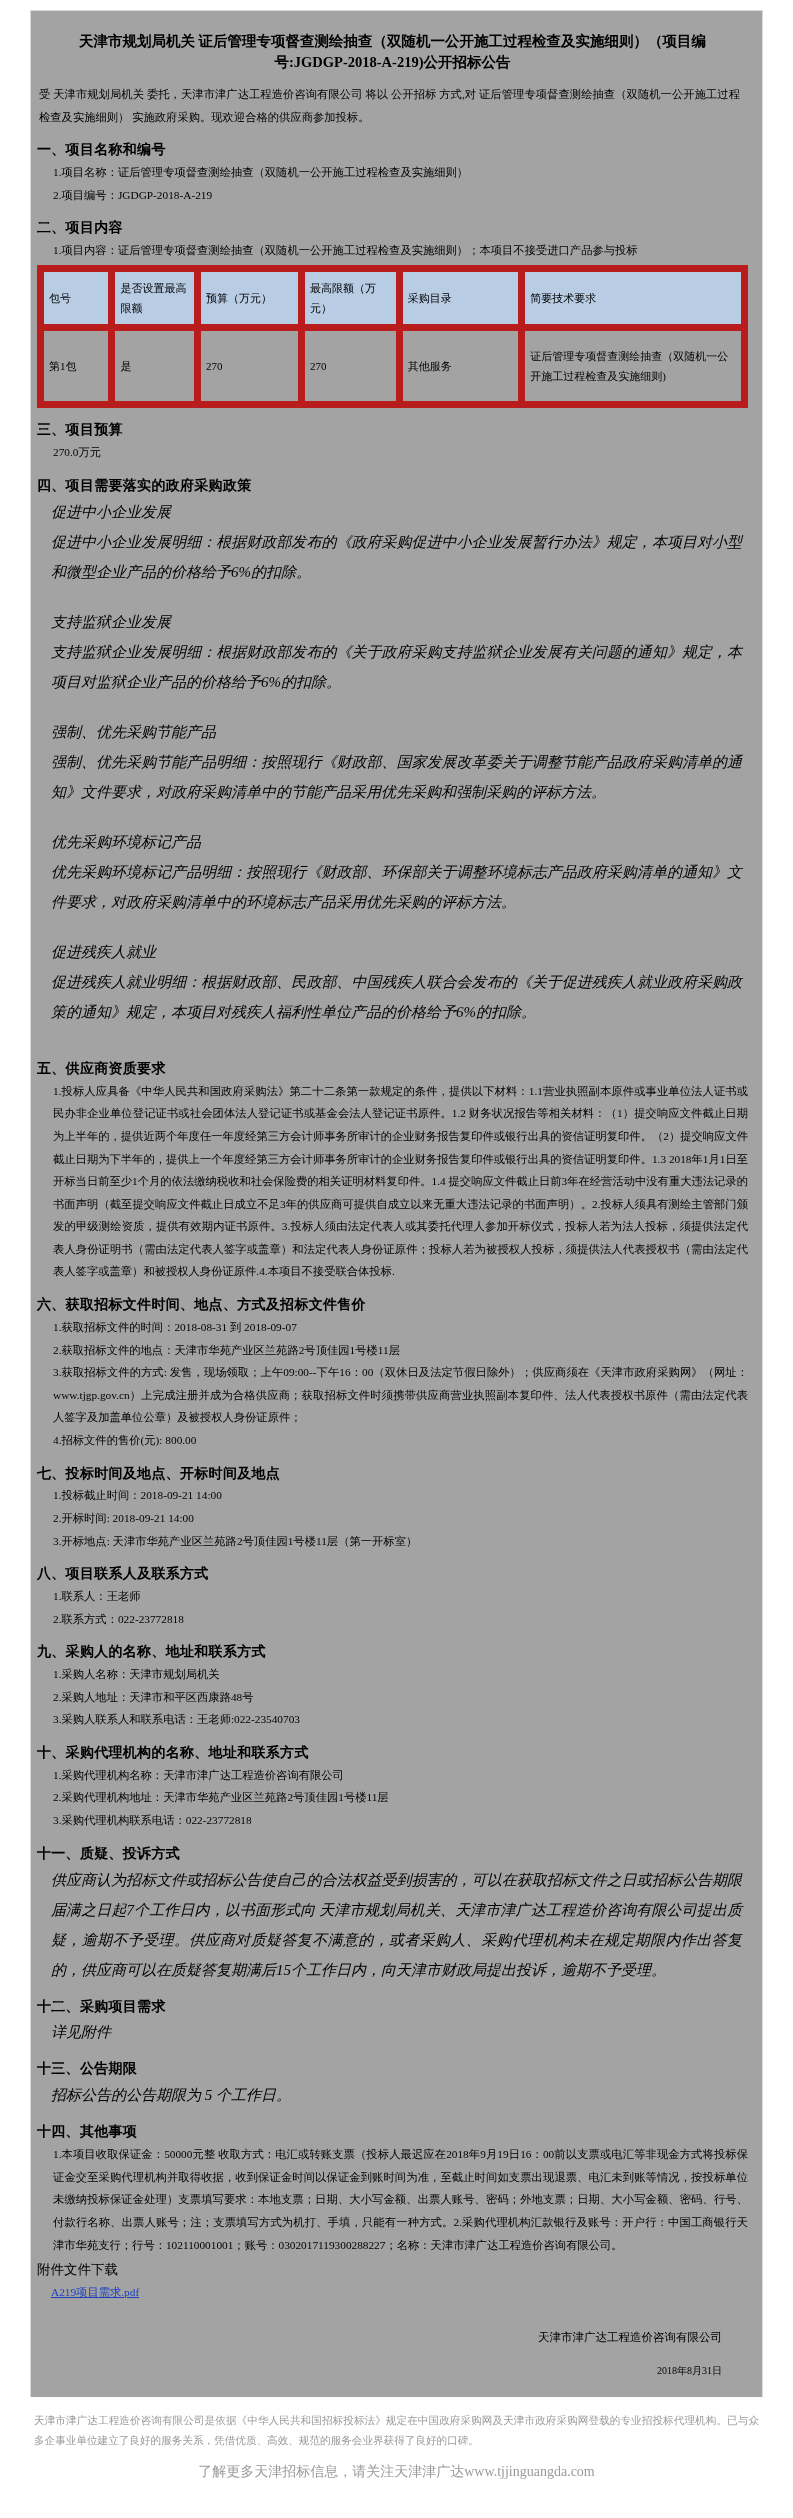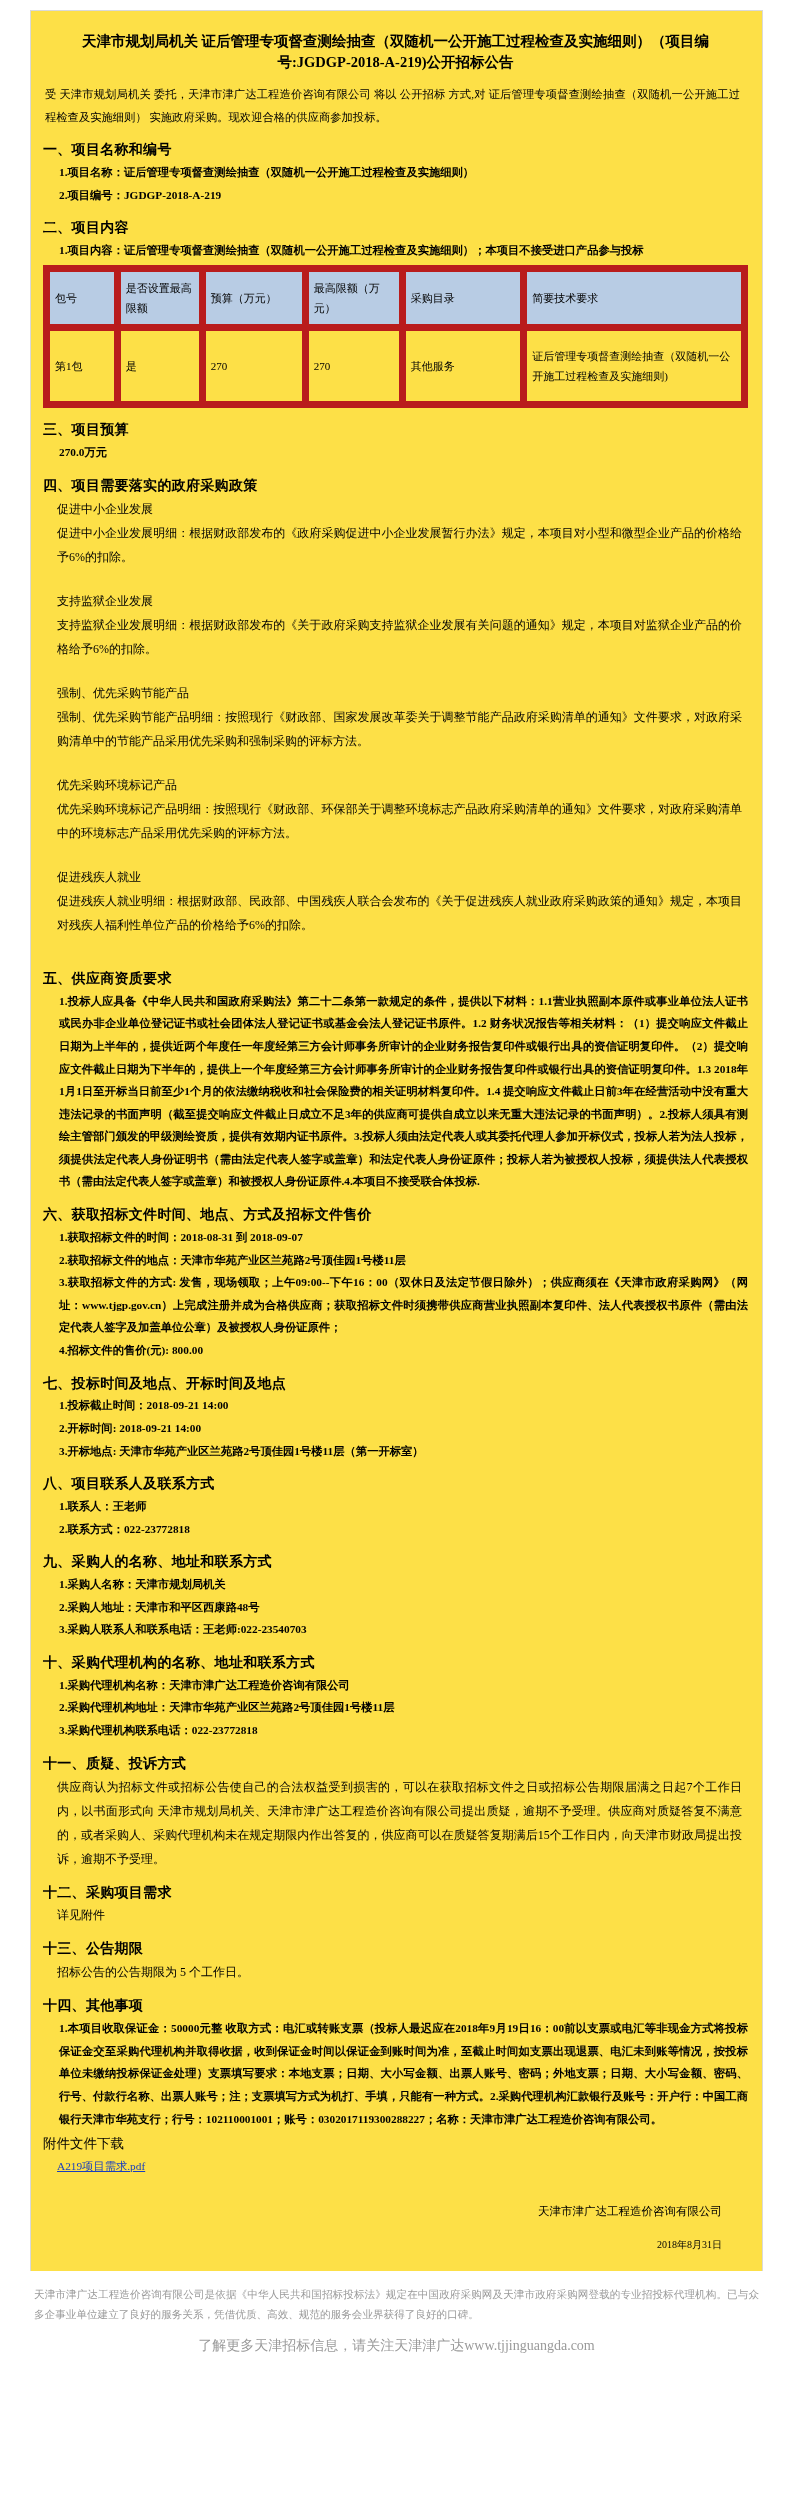--- a/index.html
+++ b/index.html
@@ -16,22 +16,22 @@
     width: 793px;
     box-sizing: border-box;
     background: #ffffff;
     position: relative;
   }
   .doc-frame {
     margin: 10px 30px 0 30px;
     border: 1px solid #d9d9d9;
     border-bottom: none;
     box-sizing: border-box;
-    padding: 8px 14px 6px 12px;
-    background: #fde047;
+    padding: 8px 14px 6px 6px;
+    background: #a3a3a3;
   }
   .doc-title {
     font-size: 14.5px;
     font-weight: bold;
     text-align: center;
     line-height: 1.45;
     margin: 12px 6px 10px 6px;
     letter-spacing: 0px;
   }
   .intro {
@@ -47,27 +47,27 @@
     font-weight: bold;
     margin: 13px 0 1px 0;
     line-height: 1.35;
     letter-spacing: 0.3px;
   }
   p.item {
     font-size: 11.3px;
     line-height: 2.0;
     margin: 0 0 0 16px;
     text-align: justify;
-    font-weight: bold;
   }
   p.body {
-    font-size: 12px;
+    font-size: 15px;
     line-height: 2.0;
     margin: 0 6px 0 14px;
     text-align: justify;
+    font-style: italic;
   }
   p.body-blank {
     height: 20px;
     margin: 0;
   }
 
   table.pkg {
     border-collapse: collapse;
     width: 100%;
     margin: 3px 0 4px 0;

